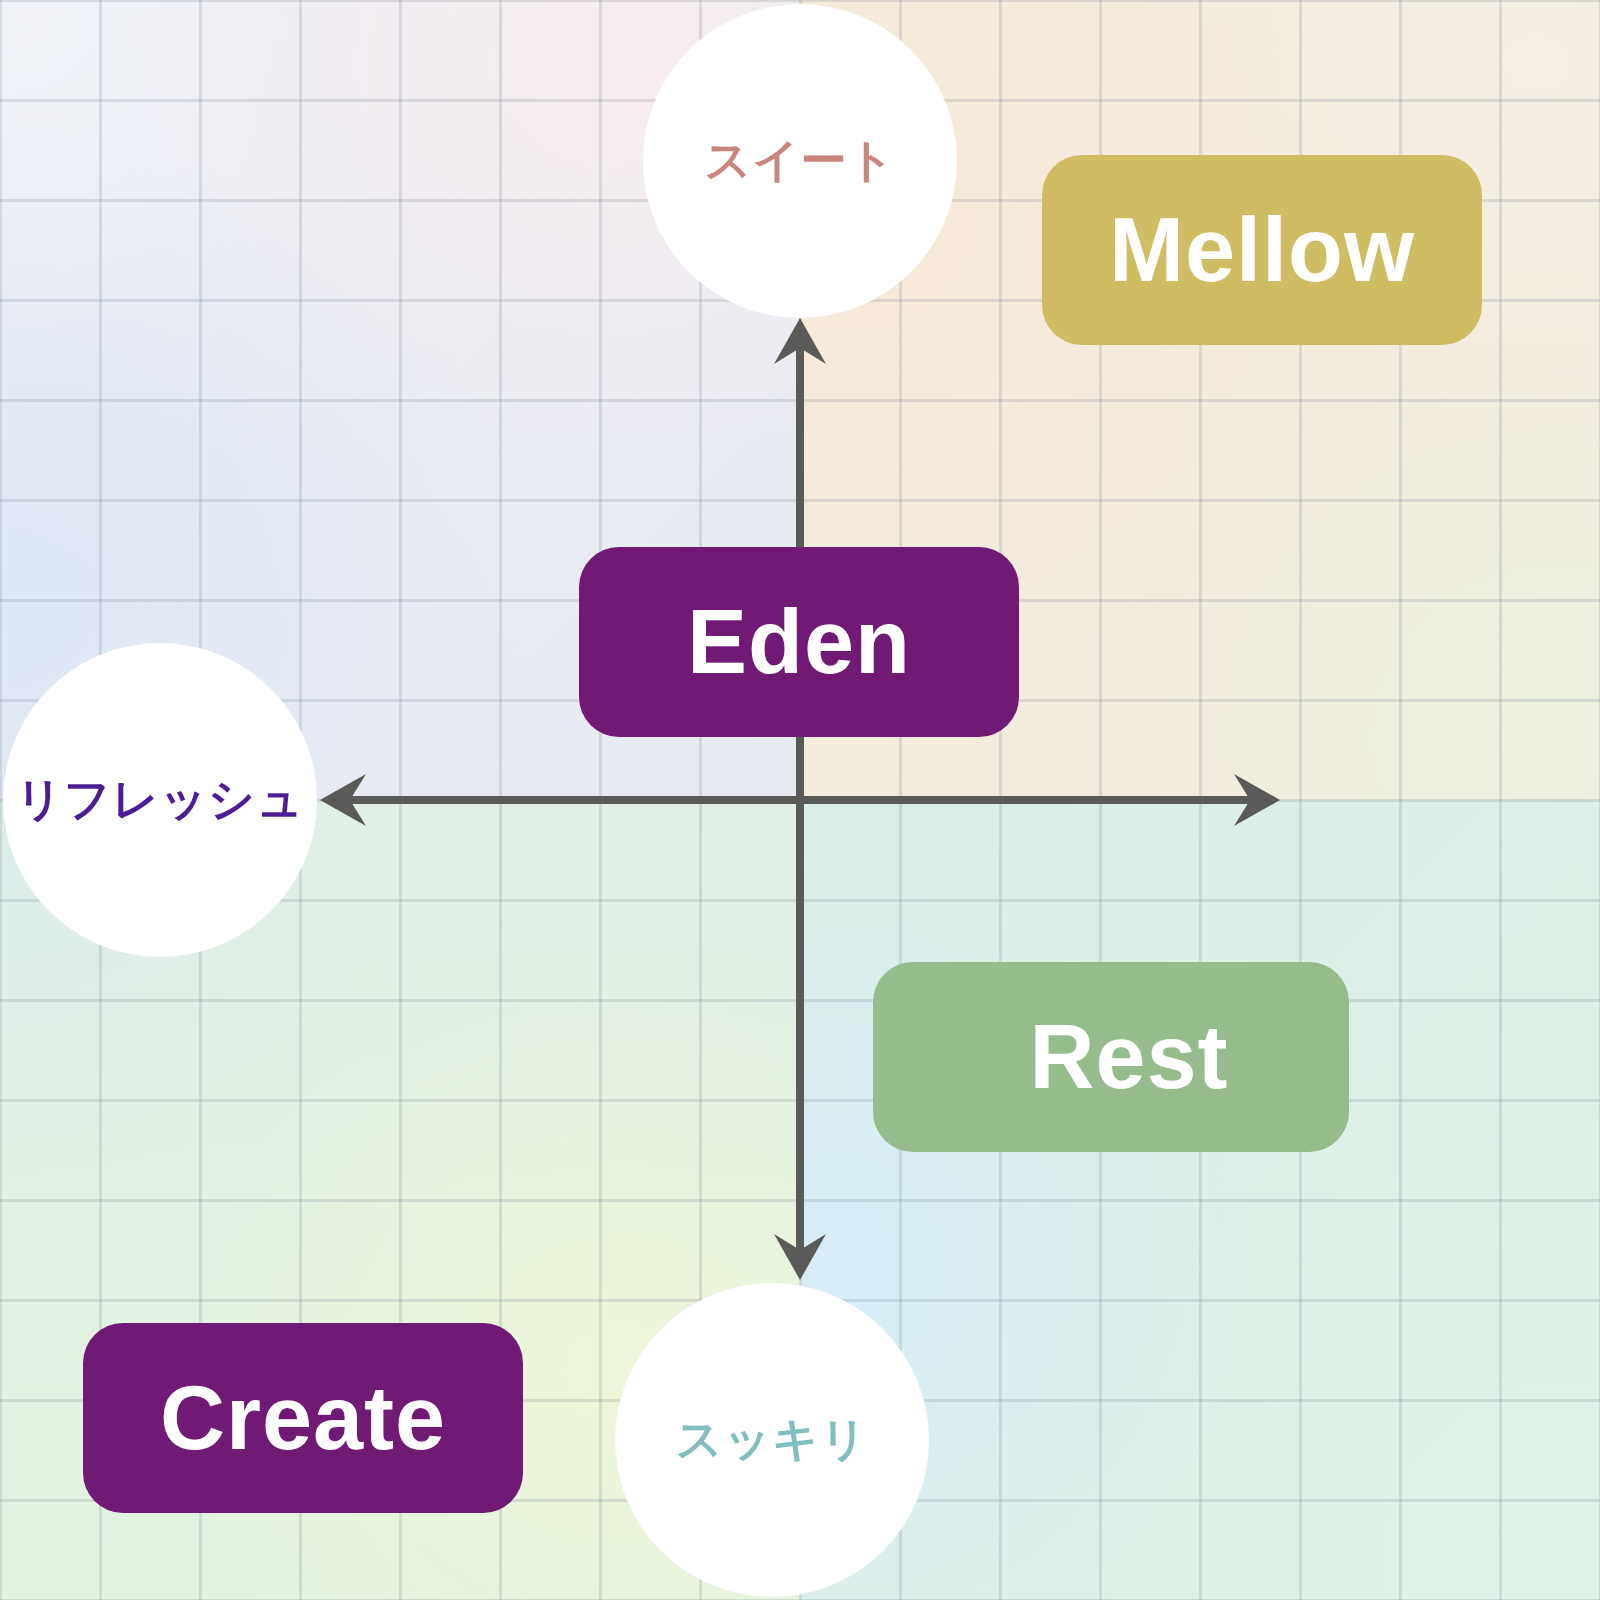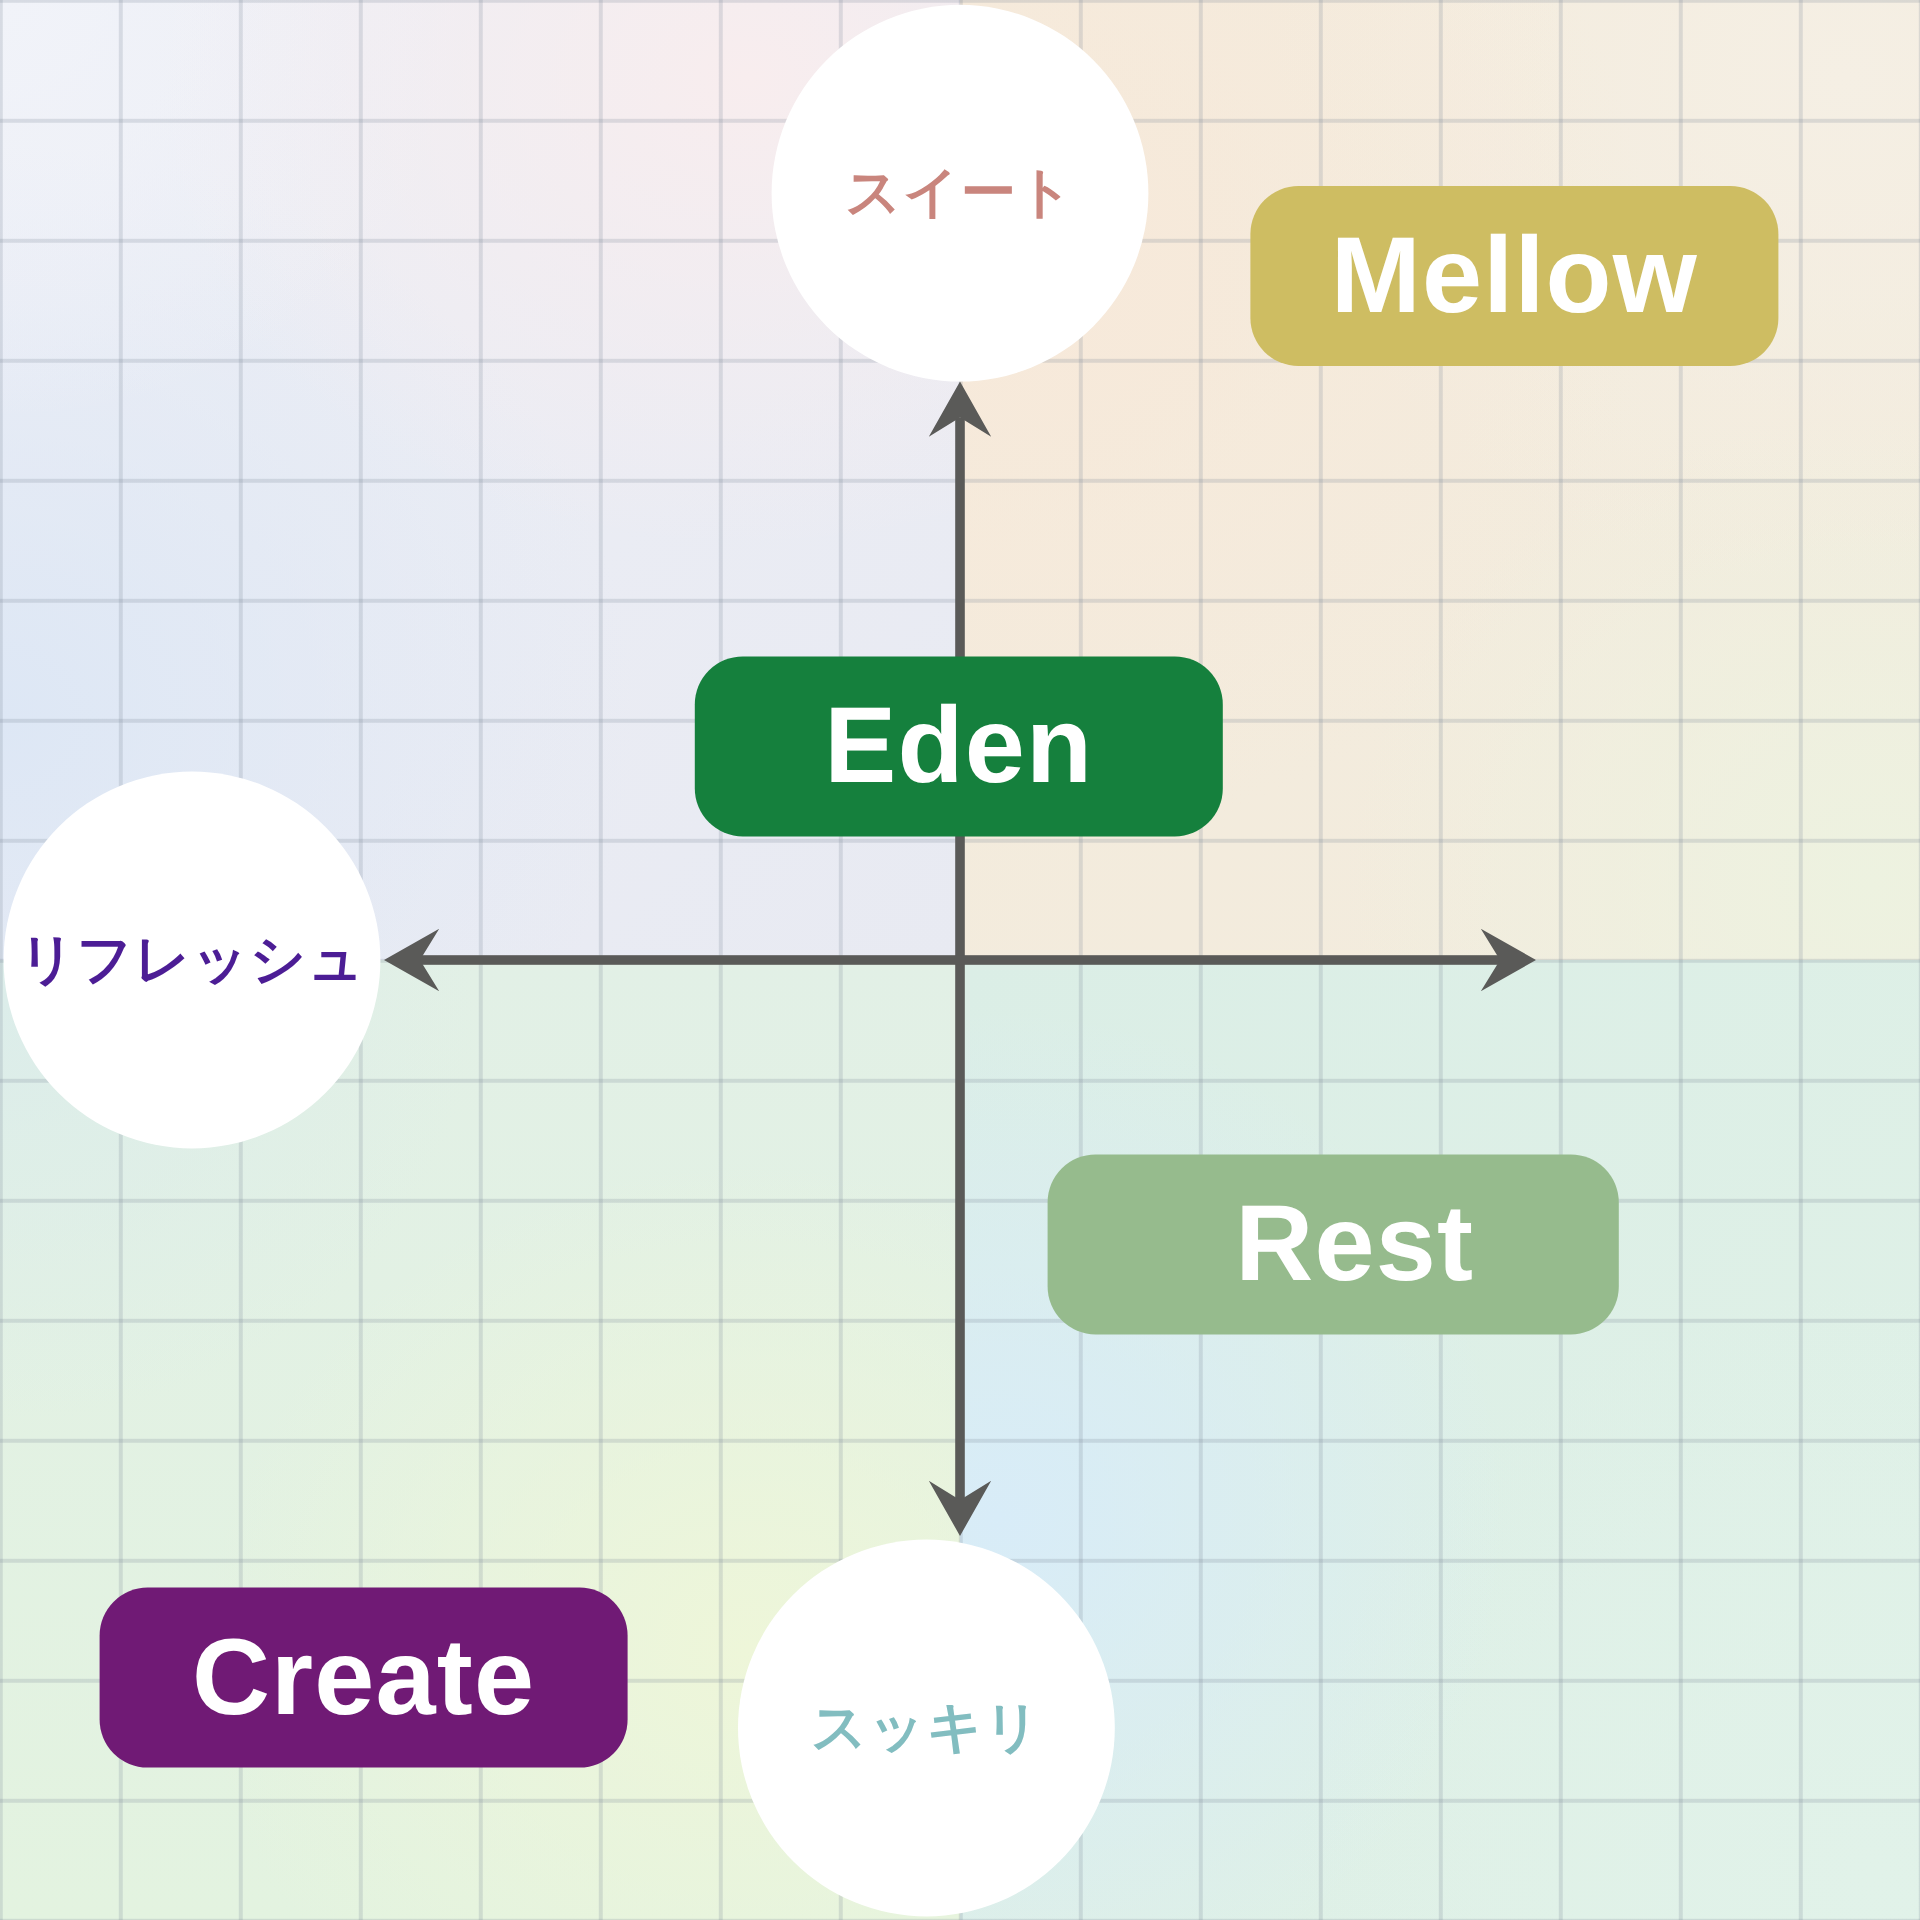--- a/index.html
+++ b/index.html
@@ -40,21 +40,21 @@
   .axes{position:absolute;inset:0;}
   .node-circle{
     position:absolute;width:314px;height:314px;border-radius:50%;
     background:#ffffff;display:flex;align-items:center;justify-content:center;}
   .circle-top{left:643px;top:4px;}
   .circle-left{left:3px;top:643px;}
   .circle-right{left:1283px;top:643px;}
   .circle-bottom{left:615px;top:1283px;}
   .node-label{font-size:46px;font-weight:bold;letter-spacing:1px;white-space:nowrap;}
   .pill{
-    position:absolute;width:440px;height:150px;border-radius:40px;
+    position:absolute;width:440px;height:190px;border-radius:40px;
     display:flex;align-items:center;justify-content:center;}
   .pill-eden{left:579px;top:547px;}
   .pill-mellow{left:1042px;top:155px;}
   .pill-rest{left:873px;top:962px;padding-left:36px;}
   .pill-create{left:83px;top:1323px;}
   .pill-label{font-size:90px;font-weight:bold;color:#ffffff;letter-spacing:1px;}
 </style>
 </head>
 <body>
 
@@ -81,21 +81,21 @@
   <div class="node-circle circle-top">
     <span class="node-label" style="color: rgb(201, 133, 125);">スイート</span>
   </div>
   <div class="node-circle circle-left">
     <span class="node-label" style="color: #4c1d95;">リフレッシュ</span>
   </div>
   <div class="node-circle circle-bottom">
     <span class="node-label" style="color: rgb(130, 189, 192);">スッキリ</span>
   </div>
 
-  <div class="pill pill-eden" style="background-color: #15803d;">
+  <div class="pill pill-eden" style="background-color: #701a75;">
     <span class="pill-label">Eden</span>
   </div>
   <div class="pill pill-mellow" style="background-color: rgb(206, 189, 98);">
     <span class="pill-label">Mellow</span>
   </div>
   <div class="pill pill-rest" style="background-color: rgb(150, 187, 141);">
     <span class="pill-label">Rest</span>
   </div>
   <div class="pill pill-create" style="background-color: #701a75;">
     <span class="pill-label">Create</span>

